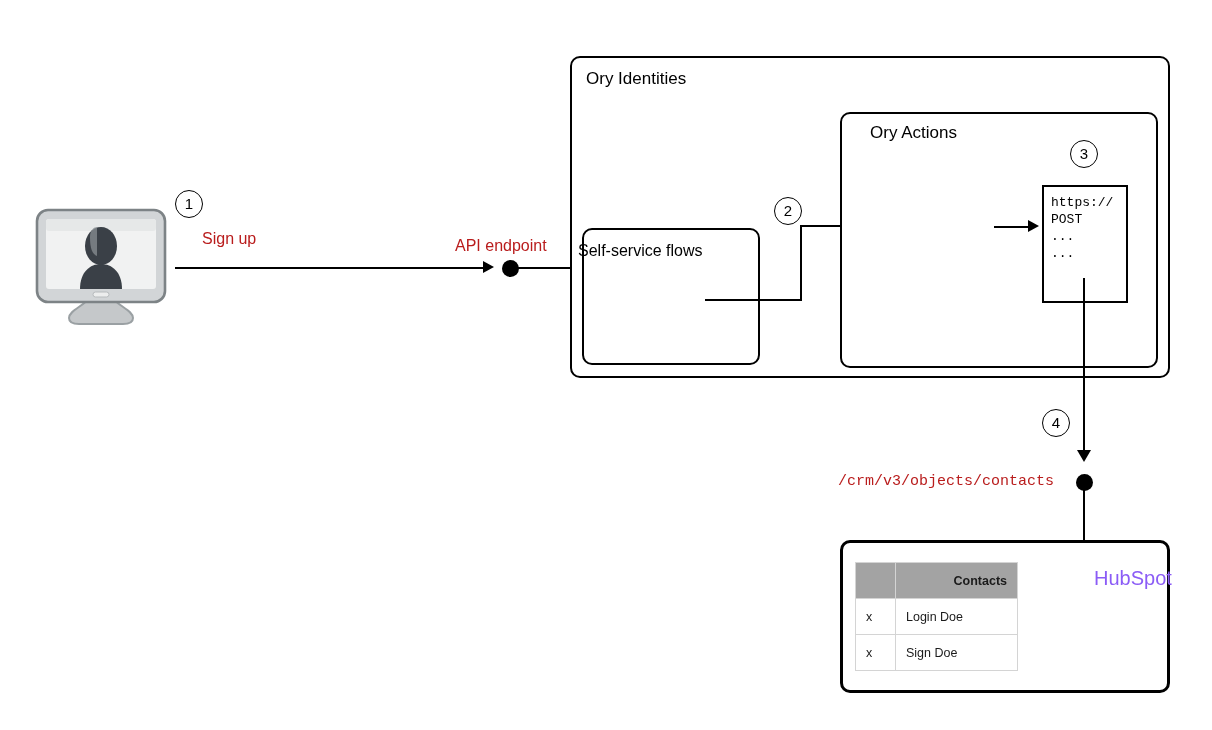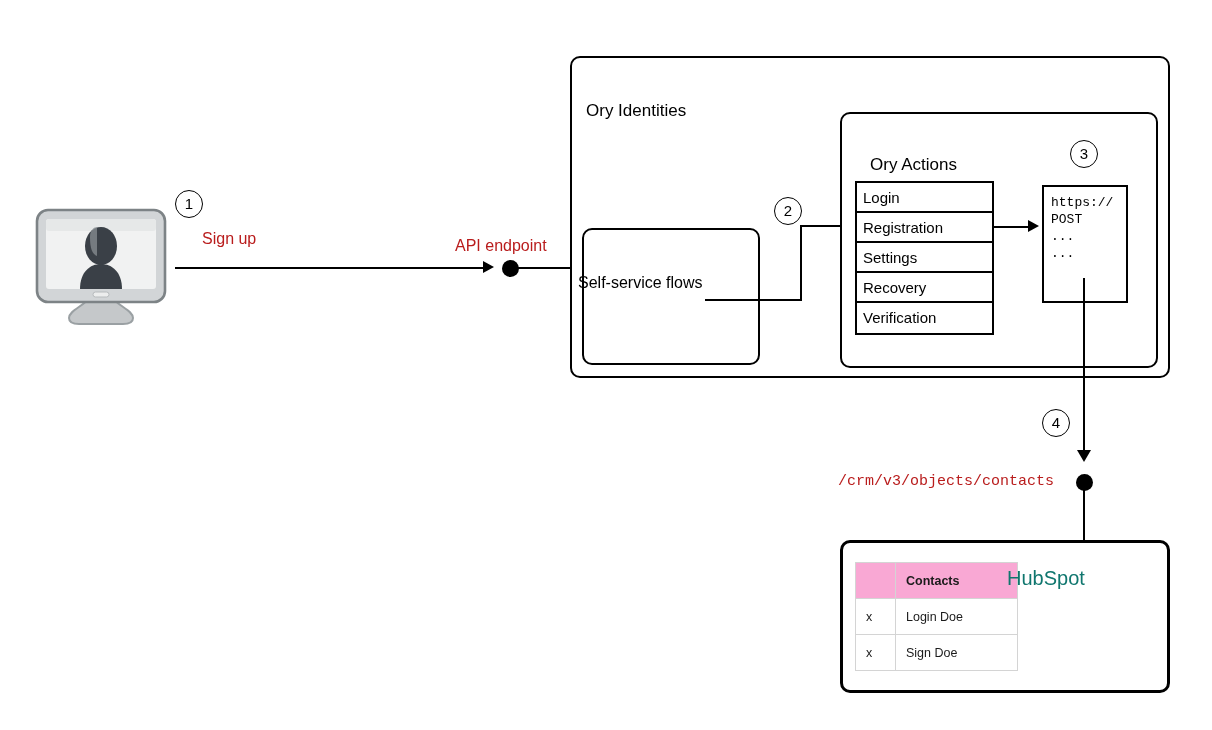--- a/index.html
+++ b/index.html
@@ -28,21 +28,20 @@
     box-sizing: border-box;
   }
   .rbox.thick { border-width: 3px; }
 
   .box-title {
     position: absolute;
     font-size: 17px;
     line-height: 20px;
     color: #000000;
     white-space: nowrap;
-    margin-top: 32px;
   }
 
   
   .flow-list {
     position: absolute;
     left: 855px;
     top: 181px;
     width: 139px;
     box-sizing: border-box;
     border: 2px solid #000000;
@@ -149,30 +148,30 @@
   }
   .hs-table td, .hs-table th {
     border: 1px solid #d4d4d4;
     box-sizing: border-box;
     padding: 0 10px;
     height: 36px;
     text-align: left;
     font-weight: normal;
     color: #1b1b1b;
   }
-  .hs-table th { background: #f9a8d4; font-weight: bold; }
+  .hs-table th { background: #a3a3a3; font-weight: bold; text-align: right; }
   .hs-col-x { width: 40px; text-align: left; }
   .hs-col-name { width: 122px; }
   .hs-brand {
     position: absolute;
-    left: 1007px;
+    left: 1094px;
     top: 566px;
     font-size: 20px;
     line-height: 24px;
-    color: #0f766e;
+    color: #8b5cf6;
     white-space: nowrap;
   }
 </style>
 </head>
 <body>
 
 <div id="canvas">
 
   <div class="monitor">
     <svg width="132" height="120" viewBox="0 0 132 120" xmlns="http://www.w3.org/2000/svg">
@@ -216,27 +215,20 @@
   <div class="hline thin" style="left:705px; top:299px; width:97px;"></div>
   <div class="vline thin" style="left:800px; top:225px; height:76px;"></div>
   <div class="hline thin" style="left:800px; top:225px; width:44px;"></div>
   <div class="arrow-r" style="left:841px; top:219px;"></div>
 
   <div class="step" style="left:774px; top:197px;">2</div>
 
   <div class="rbox" style="left:840px; top:112px; width:318px; height:256px;"></div>
   <div class="box-title" style="left:870px; top:123px;">Ory Actions</div>
 
-  <div class="flow-list">
-    <div class="flow-item">Login</div>
-    <div class="flow-item">Registration</div>
-    <div class="flow-item">Settings</div>
-    <div class="flow-item">Recovery</div>
-    <div class="flow-item last">Verification</div>
-  </div>
 
   <div class="hline thin" style="left:994px; top:226px; width:36px;"></div>
   <div class="arrow-r" style="left:1028px; top:220px;"></div>
 
   <div class="step" style="left:1070px; top:140px;">3</div>
 
   <div class="code-box">
     <div class="code-line">https://</div>
     <div class="code-line">POST</div>
     <div class="code-line">...</div>

